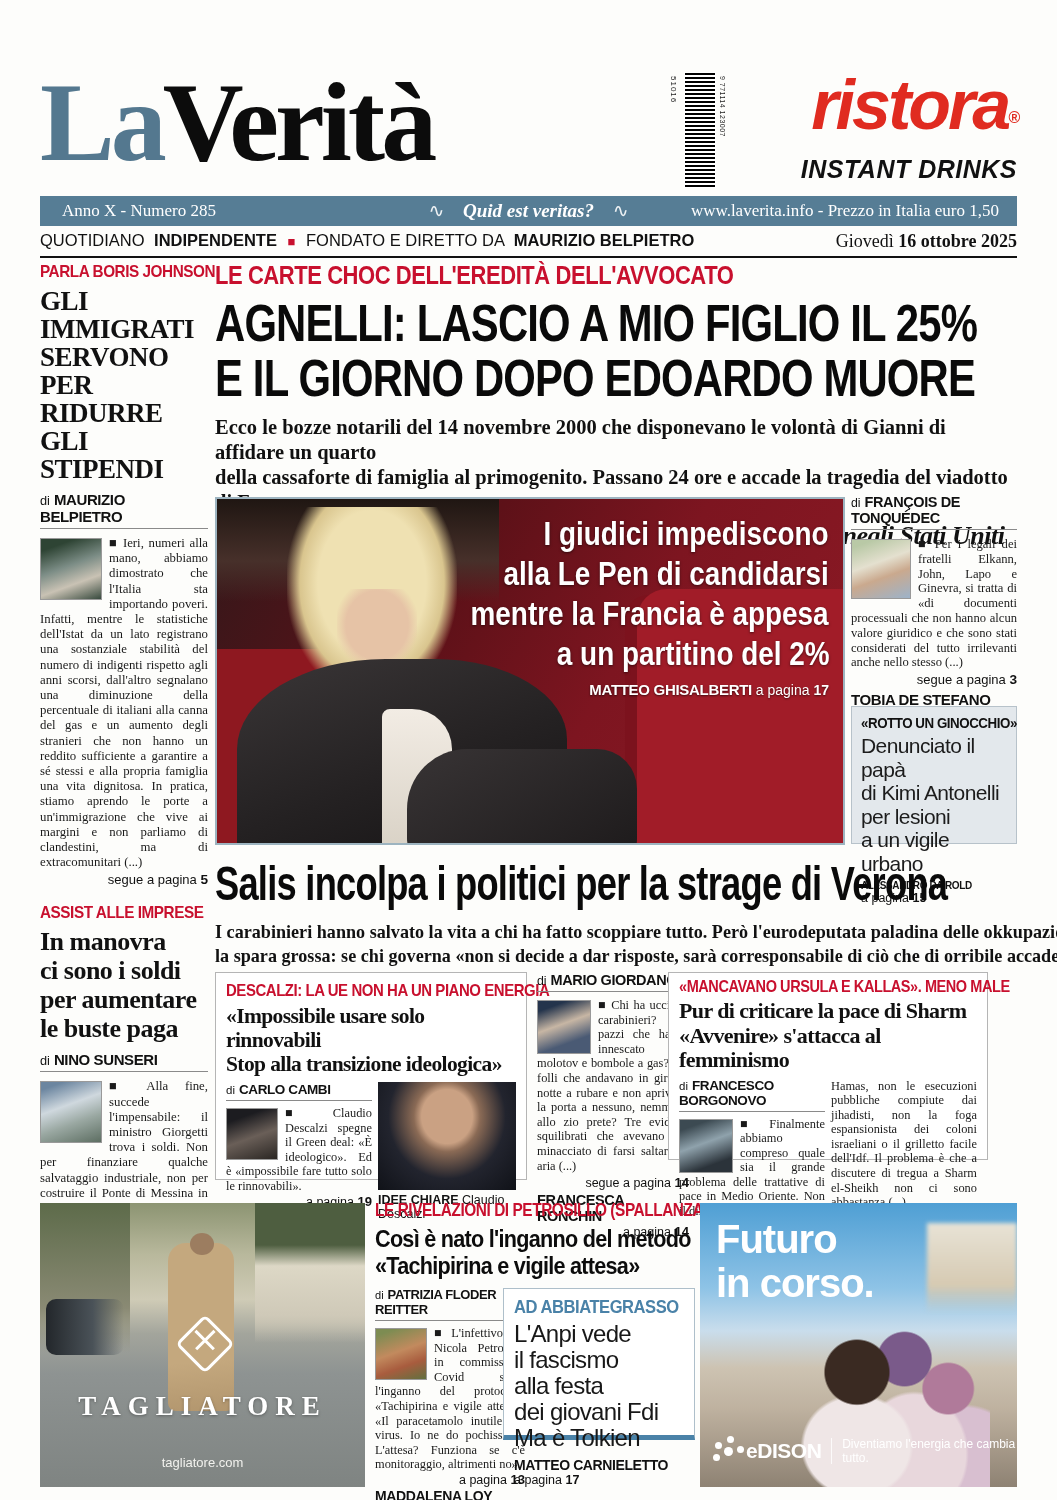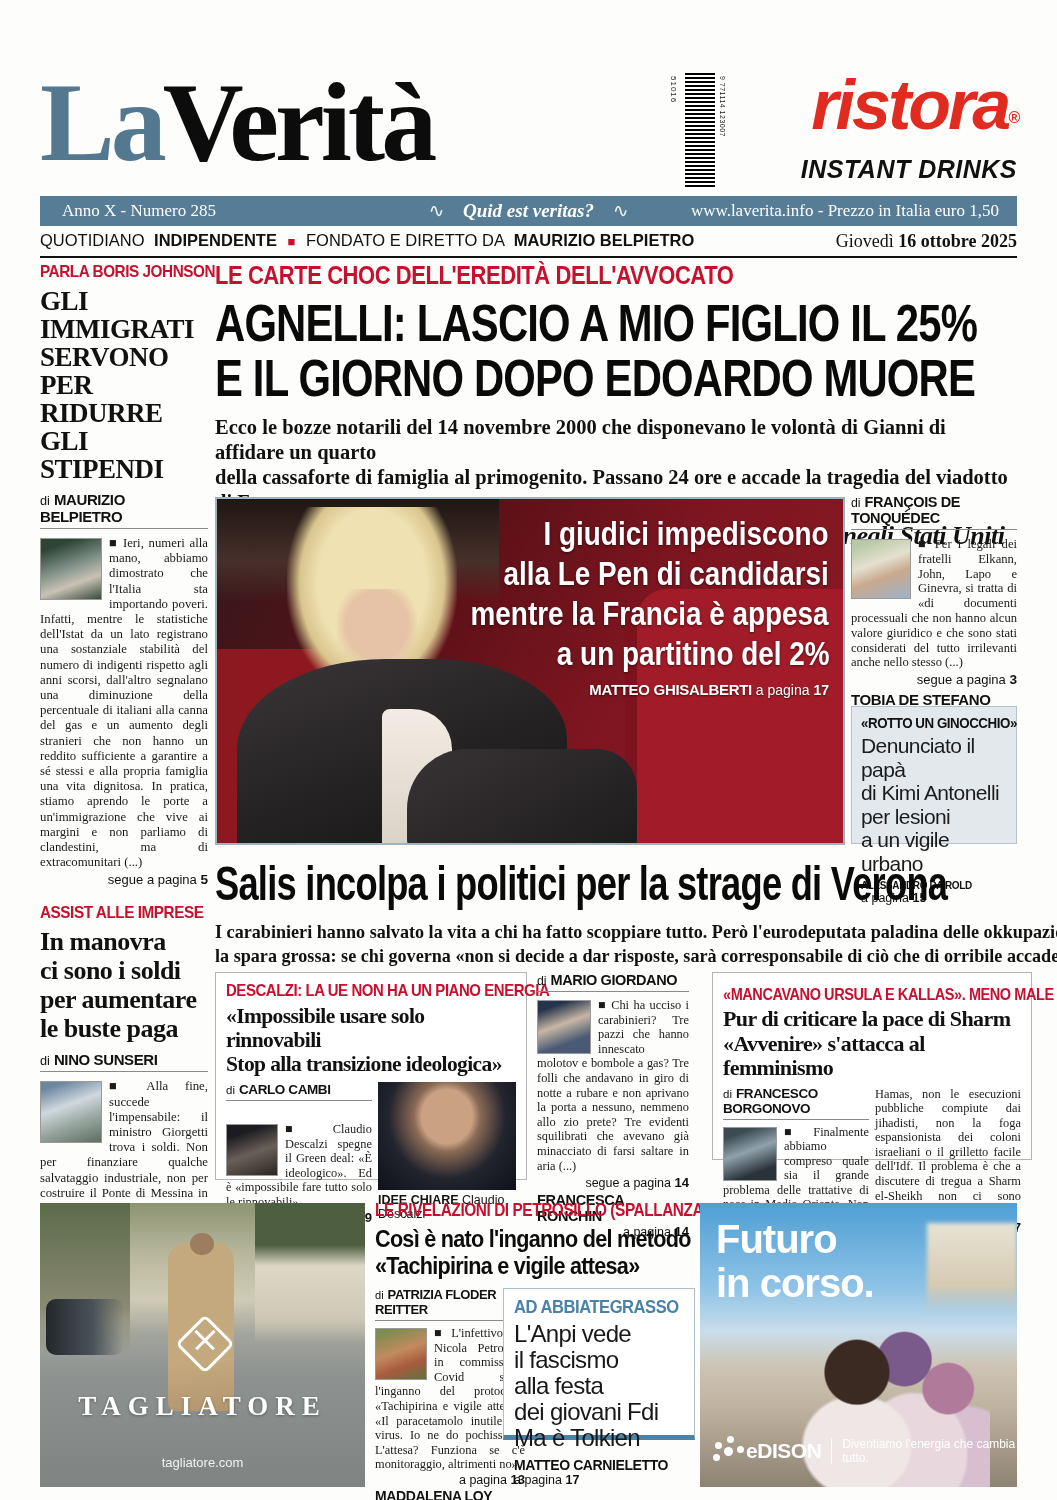--- a/index.html
+++ b/index.html
@@ -164,21 +164,21 @@
 
   <div class="abs boxmod" style="left:215px;top:972px;width:312px;height:208px;box-sizing:border-box;padding:8px 10px;">
     <div class="k" style="font-size:17px;"><span class="cx" style="--sx:.88;">DESCALZI: LA UE NON HA UN PIANO ENERGIA</span></div>
     <div style="font-weight:bold;font-size:21.5px;line-height:24px;margin-top:3px;letter-spacing:-.6px;">
       <div>«Impossibile usare solo rinnovabili</div>
       <div>Stop alla transizione ideologica»</div>
     </div>
     <div style="overflow:hidden;margin-top:6px;">
       <div style="float:left;width:146px;">
         <div class="by" style="font-size:13.5px;"><span class="pre">di</span><b>CARLO CAMBI</b></div>
-        <div class="bt" style="margin-top:21px;font-size:12.4px;line-height:14.6px;">
+        <div class="bt" style="margin-top:5px;font-size:12.4px;line-height:14.6px;">
           <span class="portrait" style="width:50px;height:50px;background:linear-gradient(160deg,#1c1c20 20%,#6a5f58 55%,#2a2623);"></span>
           <span>■ Claudio Descalzi spegne il Green deal: «È ideologico». Ed è «impossibile fare tutto solo le rinnovabili».</span>
         </div>
         <div class="pg" style="font-size:12.5px;"><span>a pagina</span> <b>19</b></div>
       </div>
       <div style="float:right;width:138px;">
         <div style="width:138px;height:108px;background:radial-gradient(ellipse at 50% 32%,#caa183 0 26%,#8a6a55 34%,#22242e 60%,#101218);"></div>
         <div class="capt" style="font-size:12.5px;margin-top:3px;"><b>IDEE CHIARE</b> <span>Claudio Descalzi</span></div>
       </div>
     </div>
@@ -188,21 +188,21 @@
     <div class="by" style="font-size:14.5px;"><span class="pre">di</span><b>MARIO GIORDANO</b></div>
     <div class="bt" style="margin-top:6px;font-size:12.4px;line-height:14.6px;">
       <span class="portrait" style="width:52px;height:52px;background:linear-gradient(160deg,#24344c 15%,#c7b6a4 45%,#4a5a74 75%);"></span>
       <span>■ Chi ha ucciso i carabinieri? Tre pazzi che hanno innescato molotov e bombole a gas? Tre folli che andavano in giro di notte a rubare e non aprivano la porta a nessuno, nemmeno allo zio prete? Tre evidenti squilibrati che avevano già minacciato di farsi saltare in aria (...)</span>
     </div>
     <div class="pg" style="font-size:12.5px;margin-top:2px;"><span>segue a pagina</span> <b>14</b></div>
     <div class="auth" style="font-size:14.5px;margin-top:2px;">FRANCESCA RONCHIN</div>
     <div class="pg" style="font-size:12.5px;"><span>a pagina</span> <b>14</b></div>
   </div>
 
-  <div class="abs boxmod" style="left:712px;top:972px;width:320px;height:188px;box-sizing:border-box;padding:12px 10px;">
+  <div class="abs boxmod" style="left:668px;top:972px;width:320px;height:188px;box-sizing:border-box;padding:4px 10px;">
     <div class="k" style="font-size:16.5px;"><span class="cx" style="--sx:.88;">«MANCAVANO URSULA E KALLAS». MENO MALE</span></div>
     <div style="font-weight:bold;font-size:22px;line-height:24.5px;margin-top:3px;letter-spacing:-.6px;">
       <div>Pur di criticare la pace di Sharm</div>
       <div>«Avvenire» s'attacca al femminismo</div>
     </div>
     <div style="overflow:hidden;margin-top:5px;">
       <div style="float:left;width:146px;">
         <div class="by" style="font-size:13.5px;"><span class="pre">di</span><b>FRANCESCO BORGONOVO</b></div>
         <div class="bt" style="margin-top:5px;font-size:12.4px;line-height:14.6px;">
           <span class="portrait" style="width:52px;height:52px;background:linear-gradient(160deg,#3c4a52 15%,#8fa2ac 45%,#2b333a 80%);"></span>

